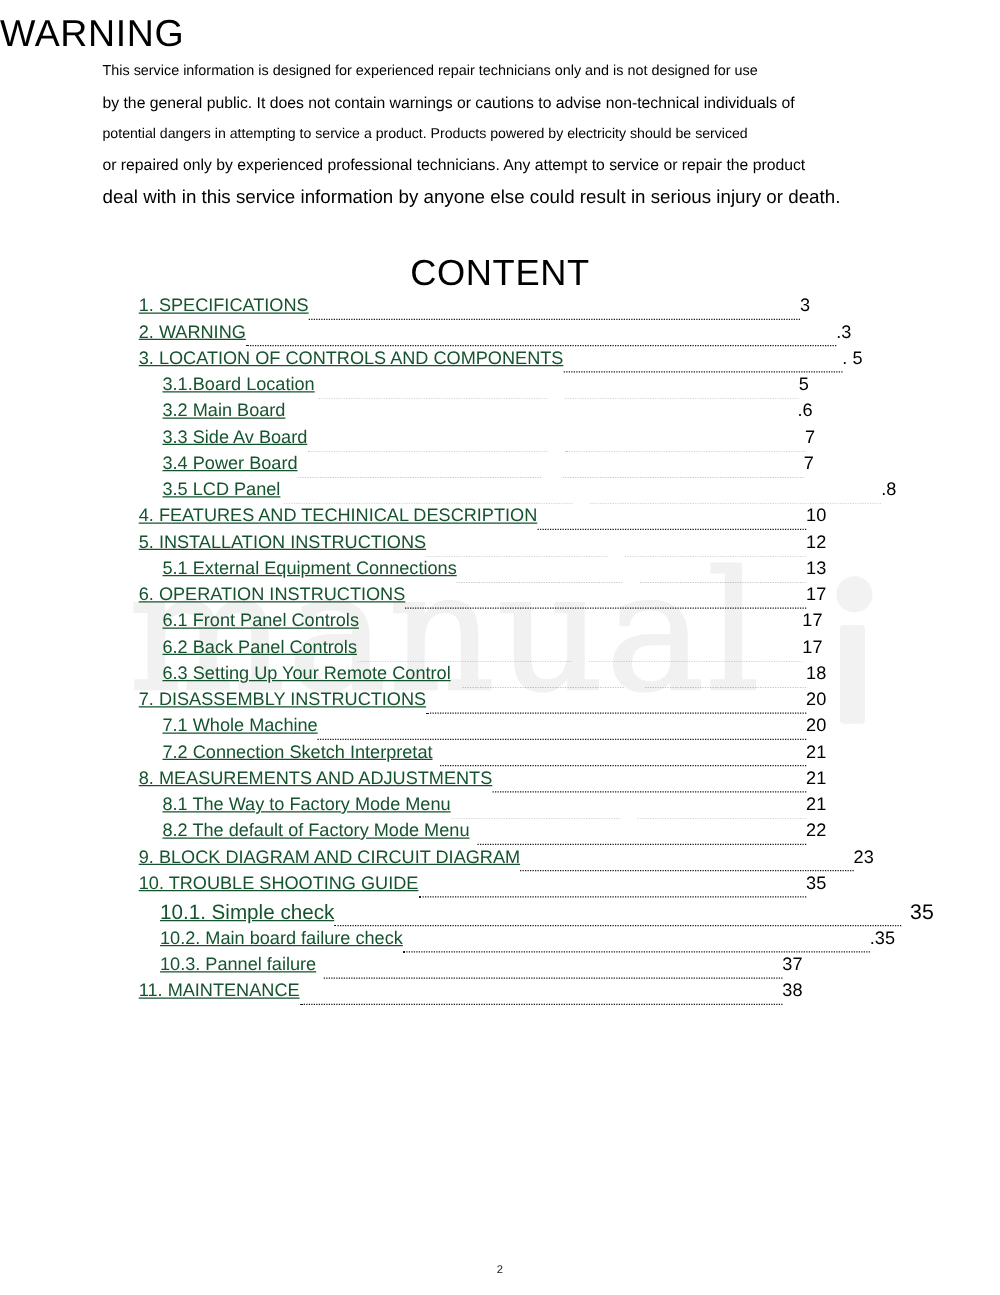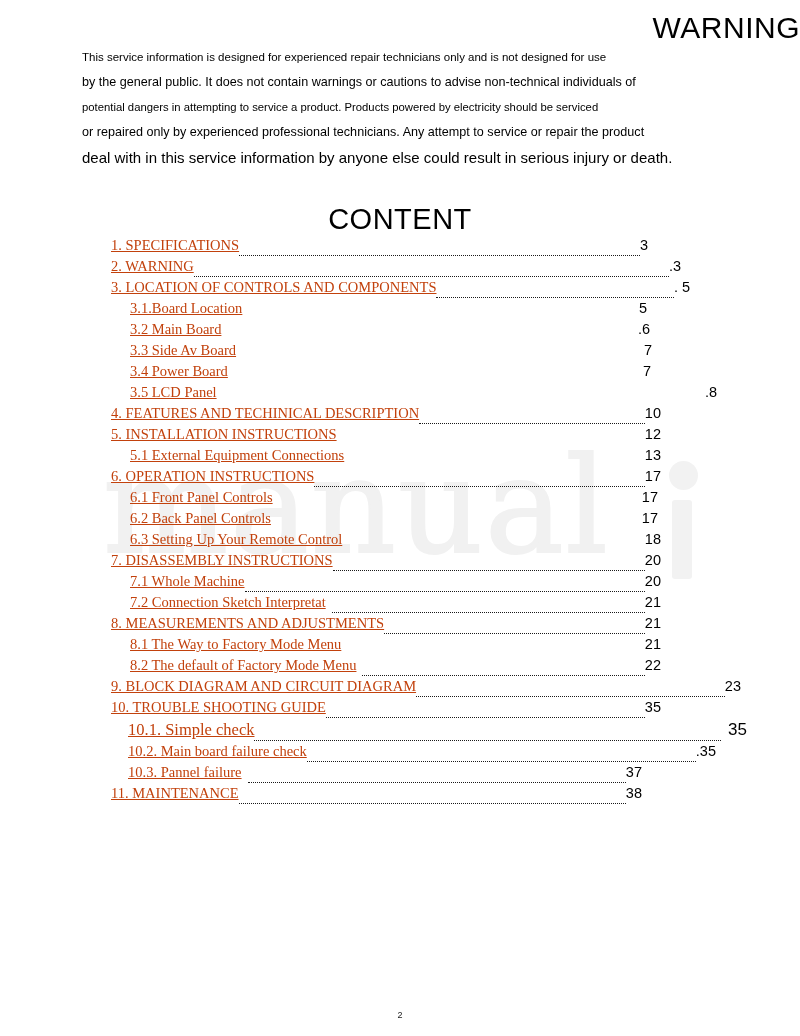--- a/index.html
+++ b/index.html
@@ -70,21 +70,21 @@
     position: relative;
     z-index: 2;
   }
 
   
   .warning-title {
     position: absolute;
     left: 0;
     top: 11px;
     width: 800px;
-    text-align: right;
+    text-align: left;
     font-size: 30px;
     font-weight: 400;
     letter-spacing: 0.5px;
     color: #000;
   }
   .warning-body {
     position: absolute;
     left: 82px;
     top: 45px;
     width: 620px;
@@ -122,26 +122,25 @@
   }
   .toc-row {
     display: flex;
     align-items: baseline;
     width: 100%;
     box-sizing: border-box;
     height: 21px;
     white-space: nowrap;
   }
   .toc-label {
-    color: #c2410c;
+    color: #14532d;
     text-decoration: underline;
     text-underline-offset: 1px;
     flex: 0 0 auto;
     font-size: 14.5px;
-    font-family: Liberation Serif, serif;
   }
   .toc-dots {
     flex: 1 1 auto;
     overflow: hidden;
     margin: 0 0 0 0;
     position: relative;
     height: 14px;
     align-self: flex-end;
     border-bottom: 1.4px dotted #1a1a1a;
     transform: translateY(-2px);
@@ -382,21 +381,21 @@
           </span>
         <span class="toc-page">21</span>
       </div>
 
       <div class="toc-row lvl1" style="padding-right:139px">
         <span class="toc-label gap-before-dots">8.2 The default of Factory Mode Menu</span>
         <span class="toc-dots"></span>
         <span class="toc-page">22</span>
       </div>
 
-      <div class="toc-row lvl0" style="padding-right:59px">
+      <div class="toc-row lvl0" style="padding-right:101px">
         <span class="toc-label">9. BLOCK DIAGRAM AND CIRCUIT DIAGRAM</span>
         <span class="toc-dots"></span>
         <span class="toc-page">23</span>
       </div>
 
       <div class="toc-row lvl0" style="padding-right:139px">
         <span class="toc-label">10. TROUBLE SHOOTING GUIDE</span>
         <span class="toc-dots"></span>
         <span class="toc-page">35</span>
       </div>

